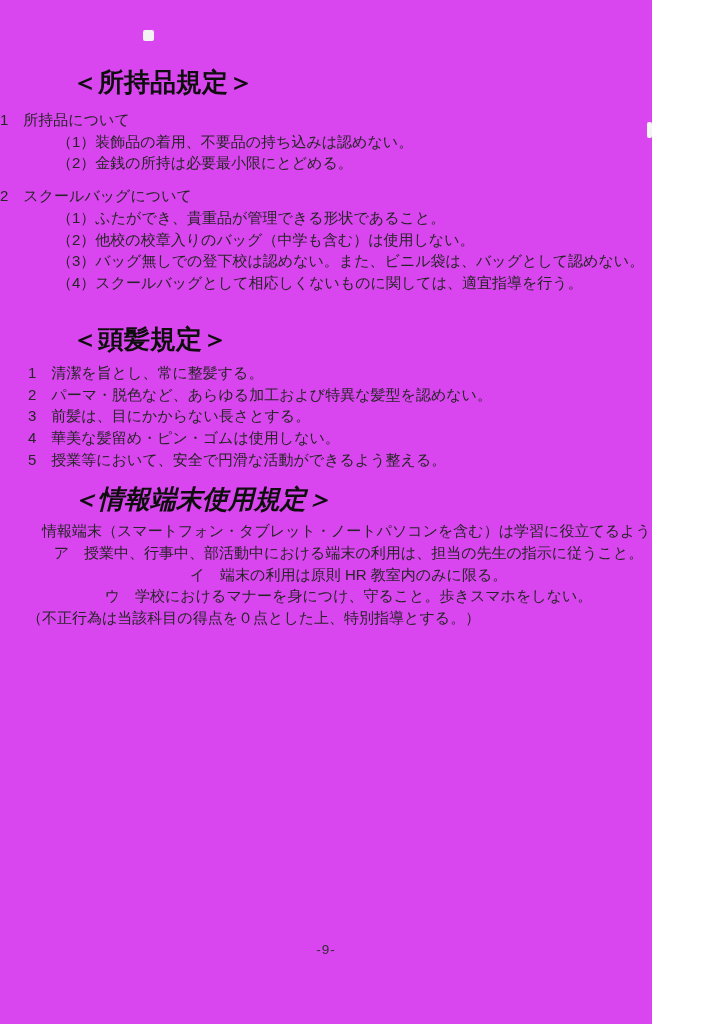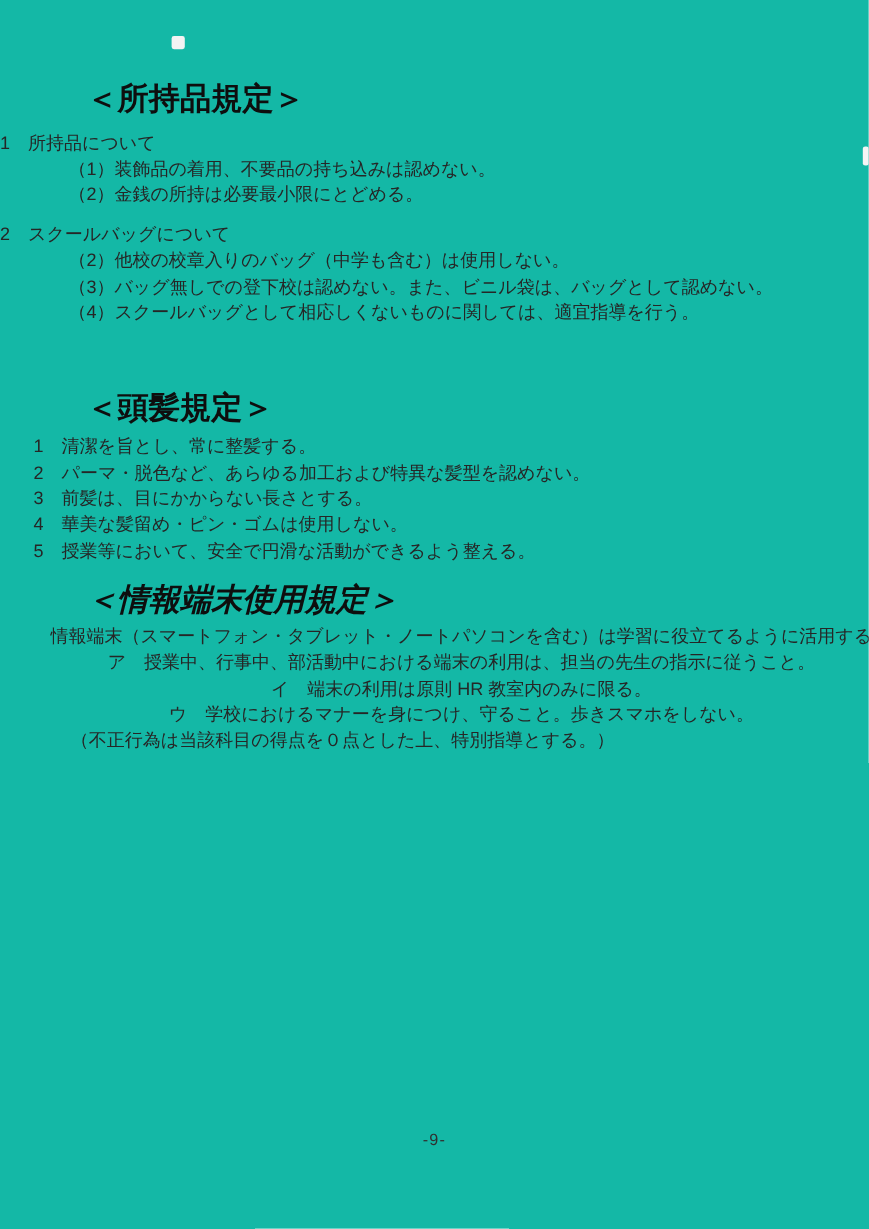--- a/index.html
+++ b/index.html
@@ -2,23 +2,23 @@
 <html lang="ja"><head>
 <meta charset="utf-8">
 <style>
   html, body {
     margin: 0;
     padding: 0;
     background: #ffffff;
   }
   .page {
     position: relative;
-    width: 724px;
+    width: 652px;
     height: 1024px;
-    background: #14b8a6;
+    background: #d946ef;
     overflow: hidden;
     font-family: "Liberation Sans", sans-serif;
     color: #262626;
   }
   .heading {
     position: absolute;
     left: 72px;
     font-size: 26px;
     font-weight: bold;
     color: #0e0e0e;
@@ -41,21 +41,21 @@
   #list-hair       { top: 362px; }
   #devices-intro-row { top: 520px; }
   #list-devices    { top: 542px; }
 
   .line { white-space: nowrap; }
   .num     { }
   .paren   { padding-left: 57px; }
   .hairnum { padding-left: 28px; }
   .intro   { padding-left: 42px; }
   .kana    { padding-left: 45px; text-align: center; }
-  .note    { padding-left: 59px; }
+  .note    { padding-left: 27px; }
   .gap     { height: 11px; }
 
   .footer {
     position: absolute;
     top: 942px;
     left: 0;
     right: 0;
     text-align: center;
     font-size: 13.5px;
     color: #303030;
@@ -91,20 +91,21 @@
   <div class="smudge-edge"></div>
 
   <div class="heading" id="heading-belongings">＜所持品規定＞</div>
 
   <div class="lines" id="list-belongings">
       <div class="line num">1　所持品について</div>
       <div class="line paren">（1）装飾品の着用、不要品の持ち込みは認めない。</div>
       <div class="line paren">（2）金銭の所持は必要最小限にとどめる。</div>
       <div class="line gap"></div>
       <div class="line num">2　スクールバッグについて</div>
+      <div class="line paren">（1）ふたができ、貴重品が管理できる形状であること。</div>
       <div class="line paren">（2）他校の校章入りのバッグ（中学も含む）は使用しない。</div>
       <div class="line paren">（3）バッグ無しでの登下校は認めない。また、ビニル袋は、バッグとして認めない。</div>
       <div class="line paren">（4）スクールバッグとして相応しくないものに関しては、適宜指導を行う。</div>
     </div>
 
   <div class="heading" id="heading-hair">＜頭髪規定＞</div>
 
   <div class="lines" id="list-hair">
       <div class="line hairnum">1　清潔を旨とし、常に整髪する。</div>
       <div class="line hairnum">2　パーマ・脱色など、あらゆる加工および特異な髪型を認めない。</div>

